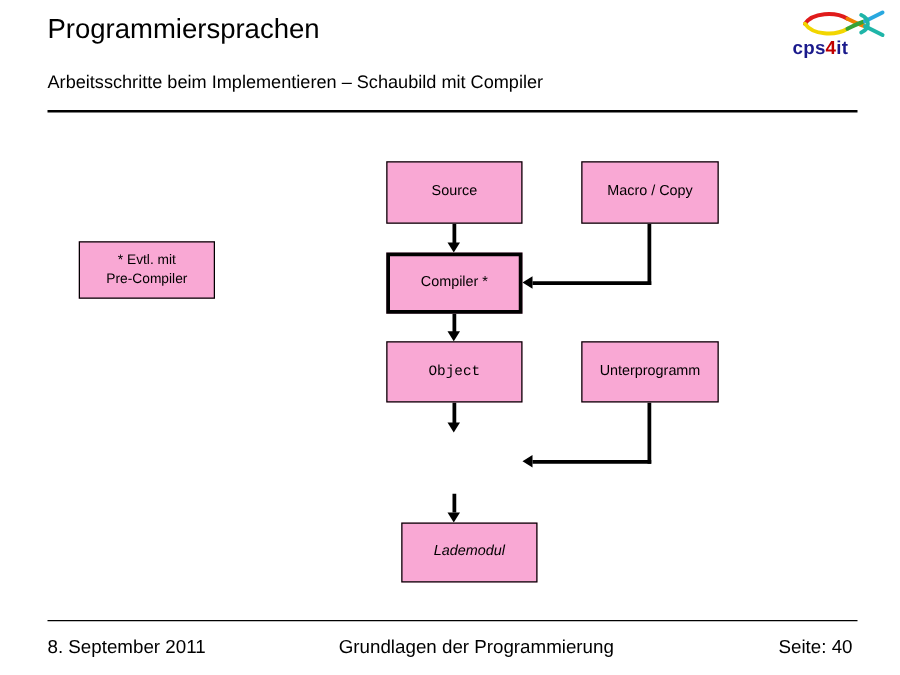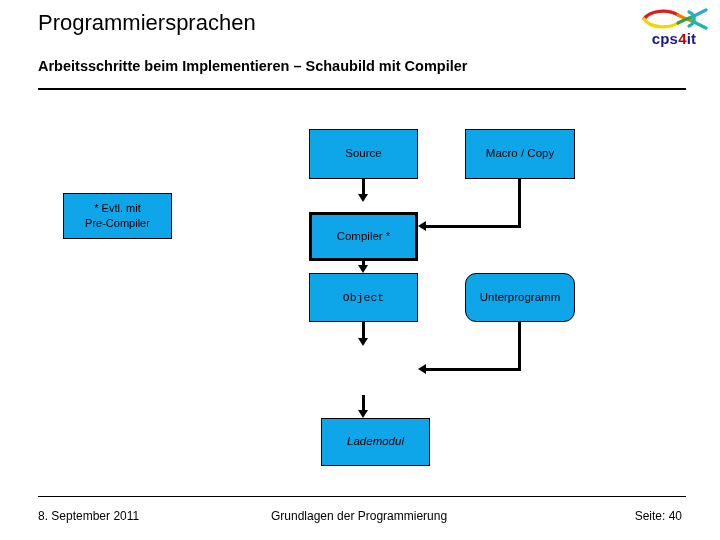--- a/index.html
+++ b/index.html
@@ -24,21 +24,21 @@
     font-size: 22px;
     font-weight: normal;
     letter-spacing: 0px;
     white-space: nowrap;
   }
   #slide-subtitle {
     position: absolute;
     left: 38px;
     top: 58px;
     font-size: 14.5px;
-    font-weight: bold;
+    font-weight: normal;
     white-space: nowrap;
   }
   #header-rule {
     position: absolute;
     left: 38px;
     top: 88px;
     width: 648px;
     height: 2px;
     background: #000000;
   }
@@ -50,61 +50,60 @@
     top: 6px;
     width: 80px;
     height: 46px;
   }
   #logo svg { display: block; }
   #logo-wordmark {
     position: absolute;
     left: 0;
     top: 25px;
     width: 80px;
-    text-align: center;
     font-size: 15px;
     font-weight: bold;
     letter-spacing: 0.2px;
     color: #1a1a8c;
     line-height: 1;
   }
   #logo-wordmark .accent { color: #c00000; }
 
   
   #diagram {
     position: absolute;
     left: 0;
     top: 0;
     width: 720px;
     height: 540px;
   }
   .node {
     position: absolute;
     box-sizing: border-box;
     border: 1px solid #000000;
-    background: #0ea5e9;
+    background: #f9a8d4;
     display: flex;
     align-items: center;
     justify-content: center;
     text-align: center;
     font-size: 11.5px;
     line-height: 1.35;
     z-index: 3;
   }
   .node.emphasis {
     border-width: 3px;
   }
   .node .node-label { display: block; }
 
   
   #node-source        { left: 309px; top: 129px; width: 109px; height: 50px; }
   #node-macro-copy    { left: 465px; top: 129px; width: 110px; height: 50px; }
-  #node-compiler      { left: 309px; top: 212px; width: 109px; height: 49px; }
+  #node-compiler      { left: 309px; top: 202px; width: 109px; height: 49px; }
   #node-object        { left: 309px; top: 273px; width: 109px; height: 49px; font-family: Liberation Mono, monospace; }
-  #node-unterprogramm { left: 465px; top: 273px; width: 110px; height: 49px; border-radius: 11px; }
+  #node-unterprogramm { left: 465px; top: 273px; width: 110px; height: 49px; }
   #node-linkage       { left: 309px; top: 346px; width: 109px; height: 49px; }
   #node-lademodul     { left: 321px; top: 418px; width: 109px; height: 48px; font-style: italic; }
   #node-precompiler   { left: 63px; top: 193px; width: 109px; height: 46px; font-size: 11px; }
 
   
   .edge {
     position: absolute;
     background: #000000;
     z-index: 1;
   }
@@ -156,21 +155,21 @@
     position: absolute;
     left: 38px;
     top: 496px;
     width: 648px;
     height: 1px;
     background: #000000;
   }
   .footer-text {
     position: absolute;
     top: 509px;
-    font-size: 12px;
+    font-size: 15px;
     white-space: nowrap;
   }
   #footer-date { left: 38px; }
   #footer-center { left: 271px; }
   #footer-page { right: 38px; text-align: right; }
 </style>
 </head>
 <body>
 
 <div id="slide-title">Programmiersprachen</div>

